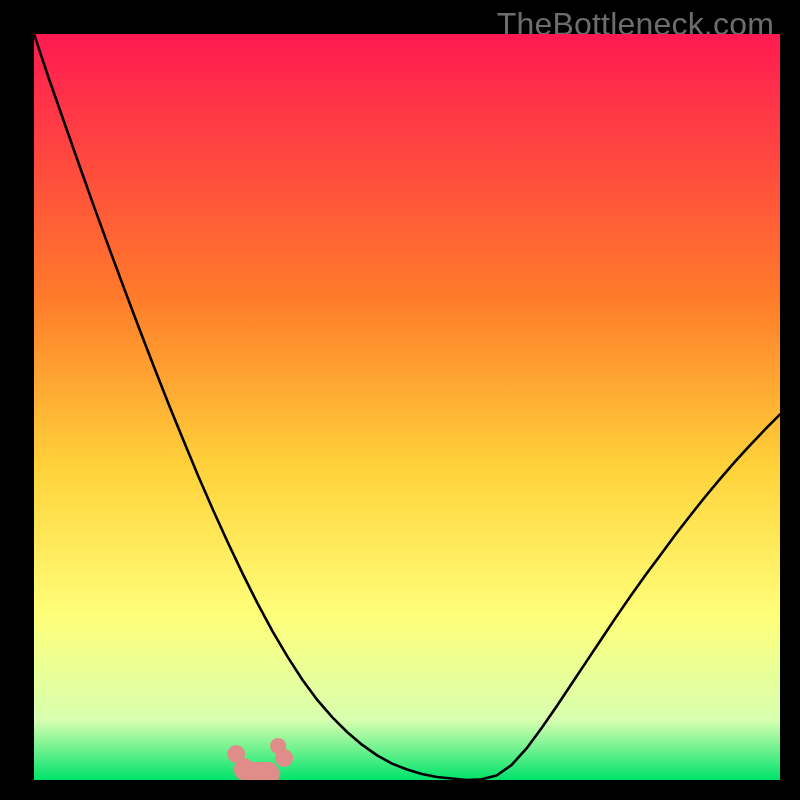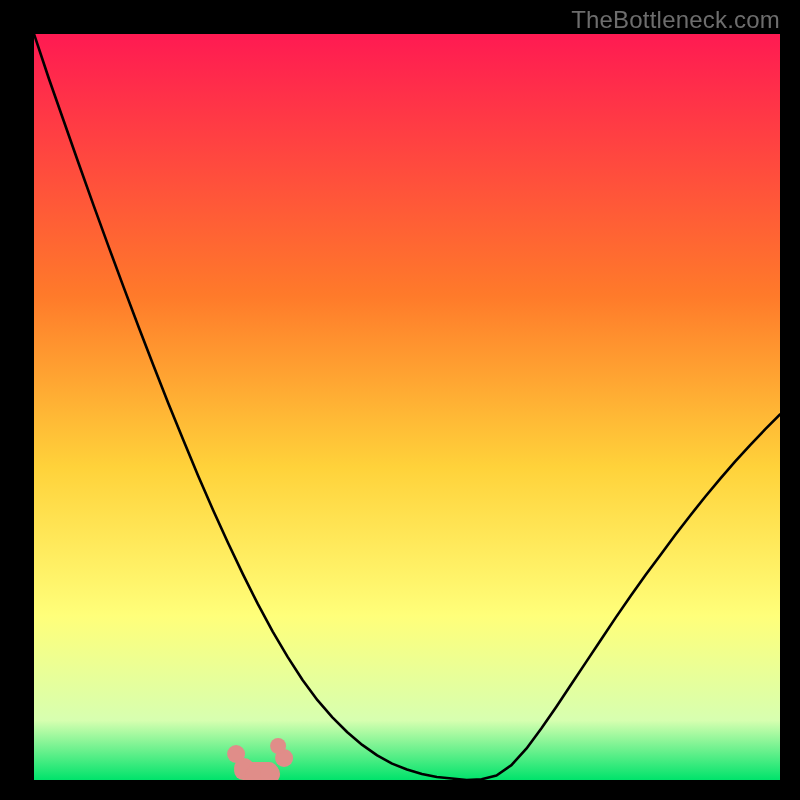--- a/index.html
+++ b/index.html
@@ -23,23 +23,23 @@
     position: absolute;
     left: 34px;
     top: 34px;
     width: 746px;
     height: 746px;
     overflow: hidden;
   }
   .watermark {
     position: absolute;
     top: 6px;
-    right: 20px;
+    right: 26px;
     color: #6d6d6d;
-    font-size: 24px;
+    font-size: 32px;
     font-weight: 500;
     letter-spacing: 0.2px;
     user-select: none;
   }
   svg { display: block; }
 </style>
 </head>
 <body>
 
 <div class="frame">

